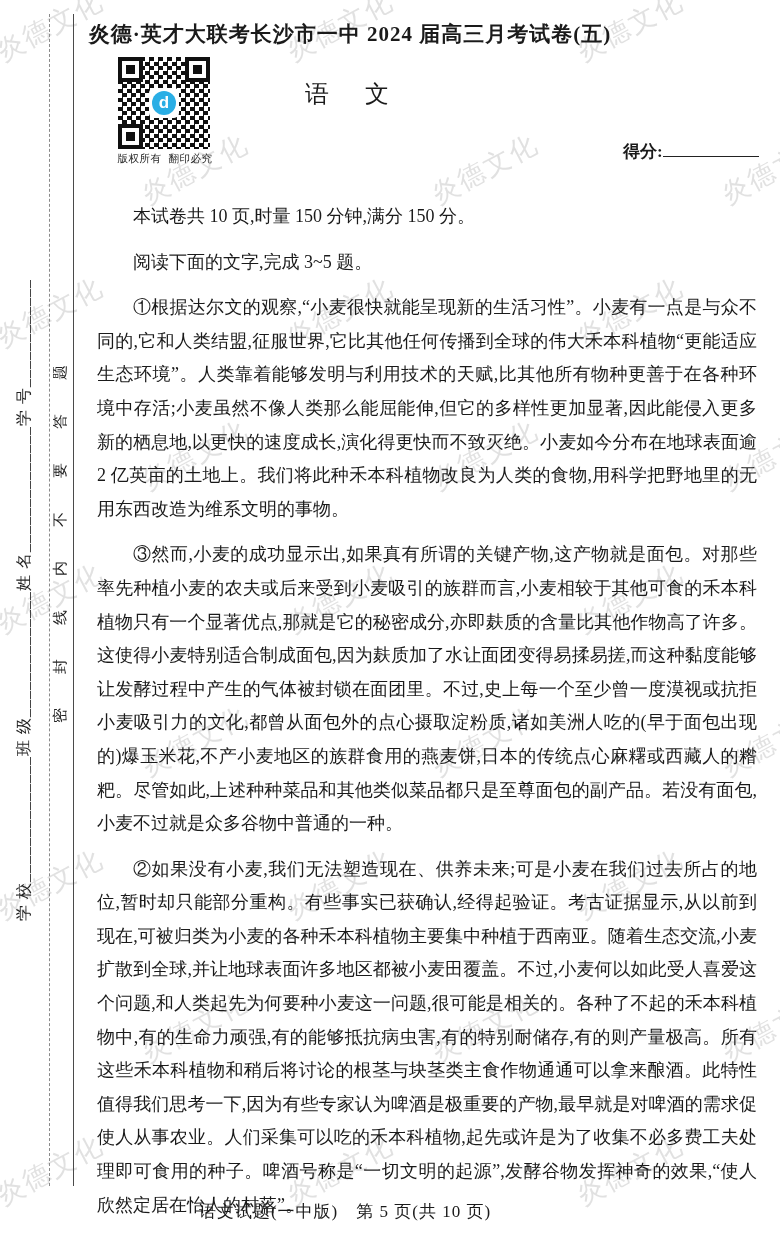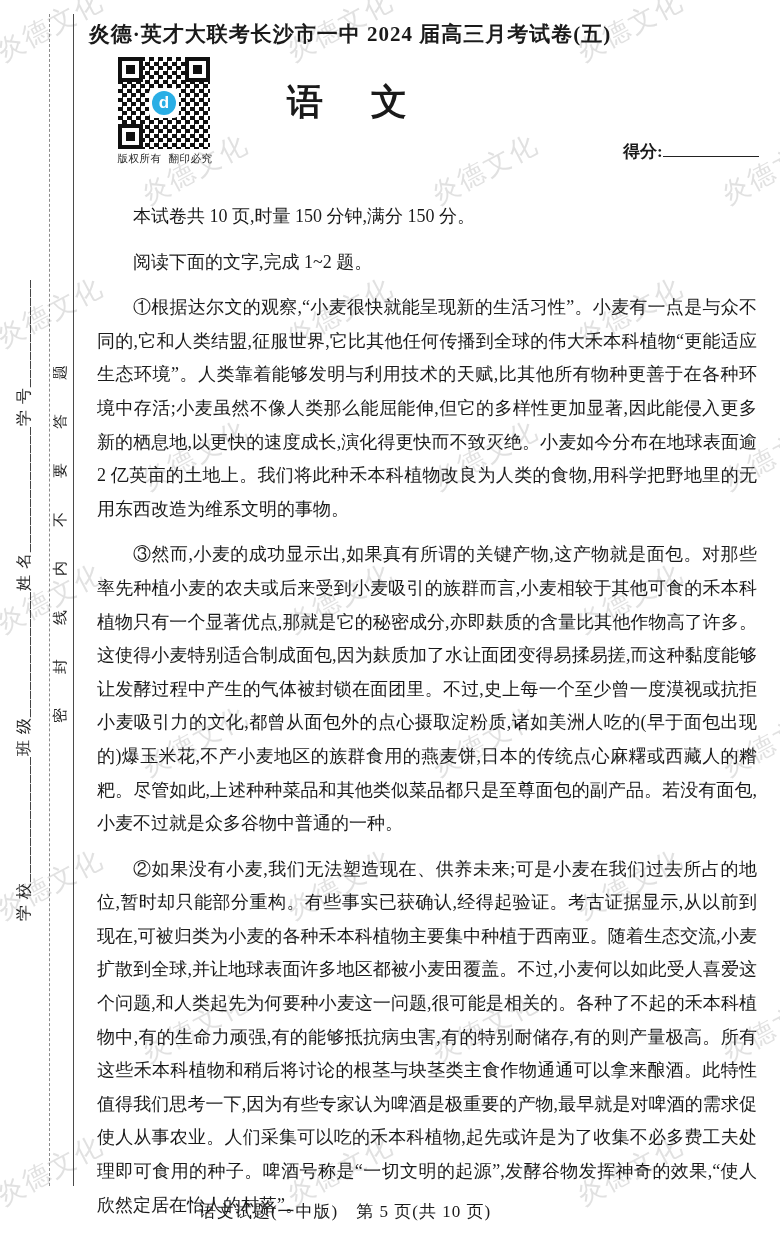--- a/index.html
+++ b/index.html
@@ -29,21 +29,21 @@
     transform:rotate(-90deg);text-align:center;font-size:15px;letter-spacing:34px;
     color:#222;z-index:2;white-space:nowrap;
   }
   
   .exam-title{
     position:absolute;left:60px;top:20px;width:580px;text-align:center;
     font-size:21px;font-weight:bold;letter-spacing:1px;z-index:3;
   }
   .subject-title{
     position:absolute;left:60px;top:78px;width:580px;text-align:center;
-    font-size:36px;font-weight:bold;letter-spacing:6px;z-index:3;
+    font-size:24px;font-weight:normal;letter-spacing:6px;z-index:3;
   }
   .score-block{position:absolute;left:623px;top:140px;z-index:3;font-size:17px;font-weight:bold;}
   .score-line{display:inline-block;width:96px;height:15px;border-bottom:1.5px solid #222;}
   
   .qr{position:absolute;left:118px;top:57px;width:92px;height:92px;z-index:3;
       background:repeating-conic-gradient(#101010 0% 25%, #ffffff 0% 50%);
       background-size:9px 9px;}
   .qr .f{position:absolute;width:25px;height:25px;background:#fff;border:4.5px solid #101010;box-sizing:border-box;}
   .qr .f::after{content:"";position:absolute;left:3.5px;top:3.5px;width:9px;height:9px;background:#101010;}
   .qr .f.tl{left:0;top:0;} .qr .f.tr{right:0;top:0;} .qr .f.bl{left:0;bottom:0;}
@@ -119,21 +119,21 @@
       </span>
   </div>
   <div class="qr-caption">版权所有  翻印必究</div>
 
   <div class="score-block">
     <span>得分:</span><span class="score-line"></span>
   </div>
 
   <div class="content">
     <p>本试卷共 10 页,时量 150 分钟,满分 150 分。</p>
-    <p>阅读下面的文字,完成 1~2 题。</p>
+    <p>阅读下面的文字,完成 3~5 题。</p>
     <p>①根据达尔文的观察,“小麦很快就能呈现新的生活习性”。小麦有一点是与众不同的,它和人类结盟,征服世界,它比其他任何传播到全球的伟大禾本科植物“更能适应生态环境”。人类靠着能够发明与利用技术的天赋,比其他所有物种更善于在各种环境中存活;小麦虽然不像人类那么能屈能伸,但它的多样性更加显著,因此能侵入更多新的栖息地,以更快的速度成长,演化得更快而不致灭绝。小麦如今分布在地球表面逾 2 亿英亩的土地上。我们将此种禾本科植物改良为人类的食物,用科学把野地里的无用东西改造为维系文明的事物。</p>
     <p>③然而,小麦的成功显示出,如果真有所谓的关键产物,这产物就是面包。对那些率先种植小麦的农夫或后来受到小麦吸引的族群而言,小麦相较于其他可食的禾本科植物只有一个显著优点,那就是它的秘密成分,亦即麸质的含量比其他作物高了许多。这使得小麦特别适合制成面包,因为麸质加了水让面团变得易揉易搓,而这种黏度能够让发酵过程中产生的气体被封锁在面团里。不过,史上每一个至少曾一度漠视或抗拒小麦吸引力的文化,都曾从面包外的点心摄取淀粉质,诸如美洲人吃的(早于面包出现的)爆玉米花,不产小麦地区的族群食用的燕麦饼,日本的传统点心麻糬或西藏人的糌粑。尽管如此,上述种种菜品和其他类似菜品都只是至尊面包的副产品。若没有面包,小麦不过就是众多谷物中普通的一种。</p>
     <p>②如果没有小麦,我们无法塑造现在、供养未来;可是小麦在我们过去所占的地位,暂时却只能部分重构。有些事实已获确认,经得起验证。考古证据显示,从以前到现在,可被归类为小麦的各种禾本科植物主要集中种植于西南亚。随着生态交流,小麦扩散到全球,并让地球表面许多地区都被小麦田覆盖。不过,小麦何以如此受人喜爱这个问题,和人类起先为何要种小麦这一问题,很可能是相关的。各种了不起的禾本科植物中,有的生命力顽强,有的能够抵抗病虫害,有的特别耐储存,有的则产量极高。所有这些禾本科植物和稍后将讨论的根茎与块茎类主食作物通通可以拿来酿酒。此特性值得我们思考一下,因为有些专家认为啤酒是极重要的产物,最早就是对啤酒的需求促使人从事农业。人们采集可以吃的禾本科植物,起先或许是为了收集不必多费工夫处理即可食用的种子。啤酒号称是“一切文明的起源”,发酵谷物发挥神奇的效果,“使人欣然定居在怡人的村落”。</p>
     <p>④这只会令问题更加神秘,因为面包到底有什么特别呢? 如果从营养,易消化性,耐久性,运输和储藏的便利度,口感和滋味的多样性吸引力等方面衡量优缺点,小麦和其他同等食物似乎不相上下。然而要烘焙出好吃的面包,需要大量的工夫、时间和精</p>
   </div>
 
   <div class="footer">语文试题(一中版)　第 5 页(共 10 页)</div>
 </div>
 
 </body></html>

